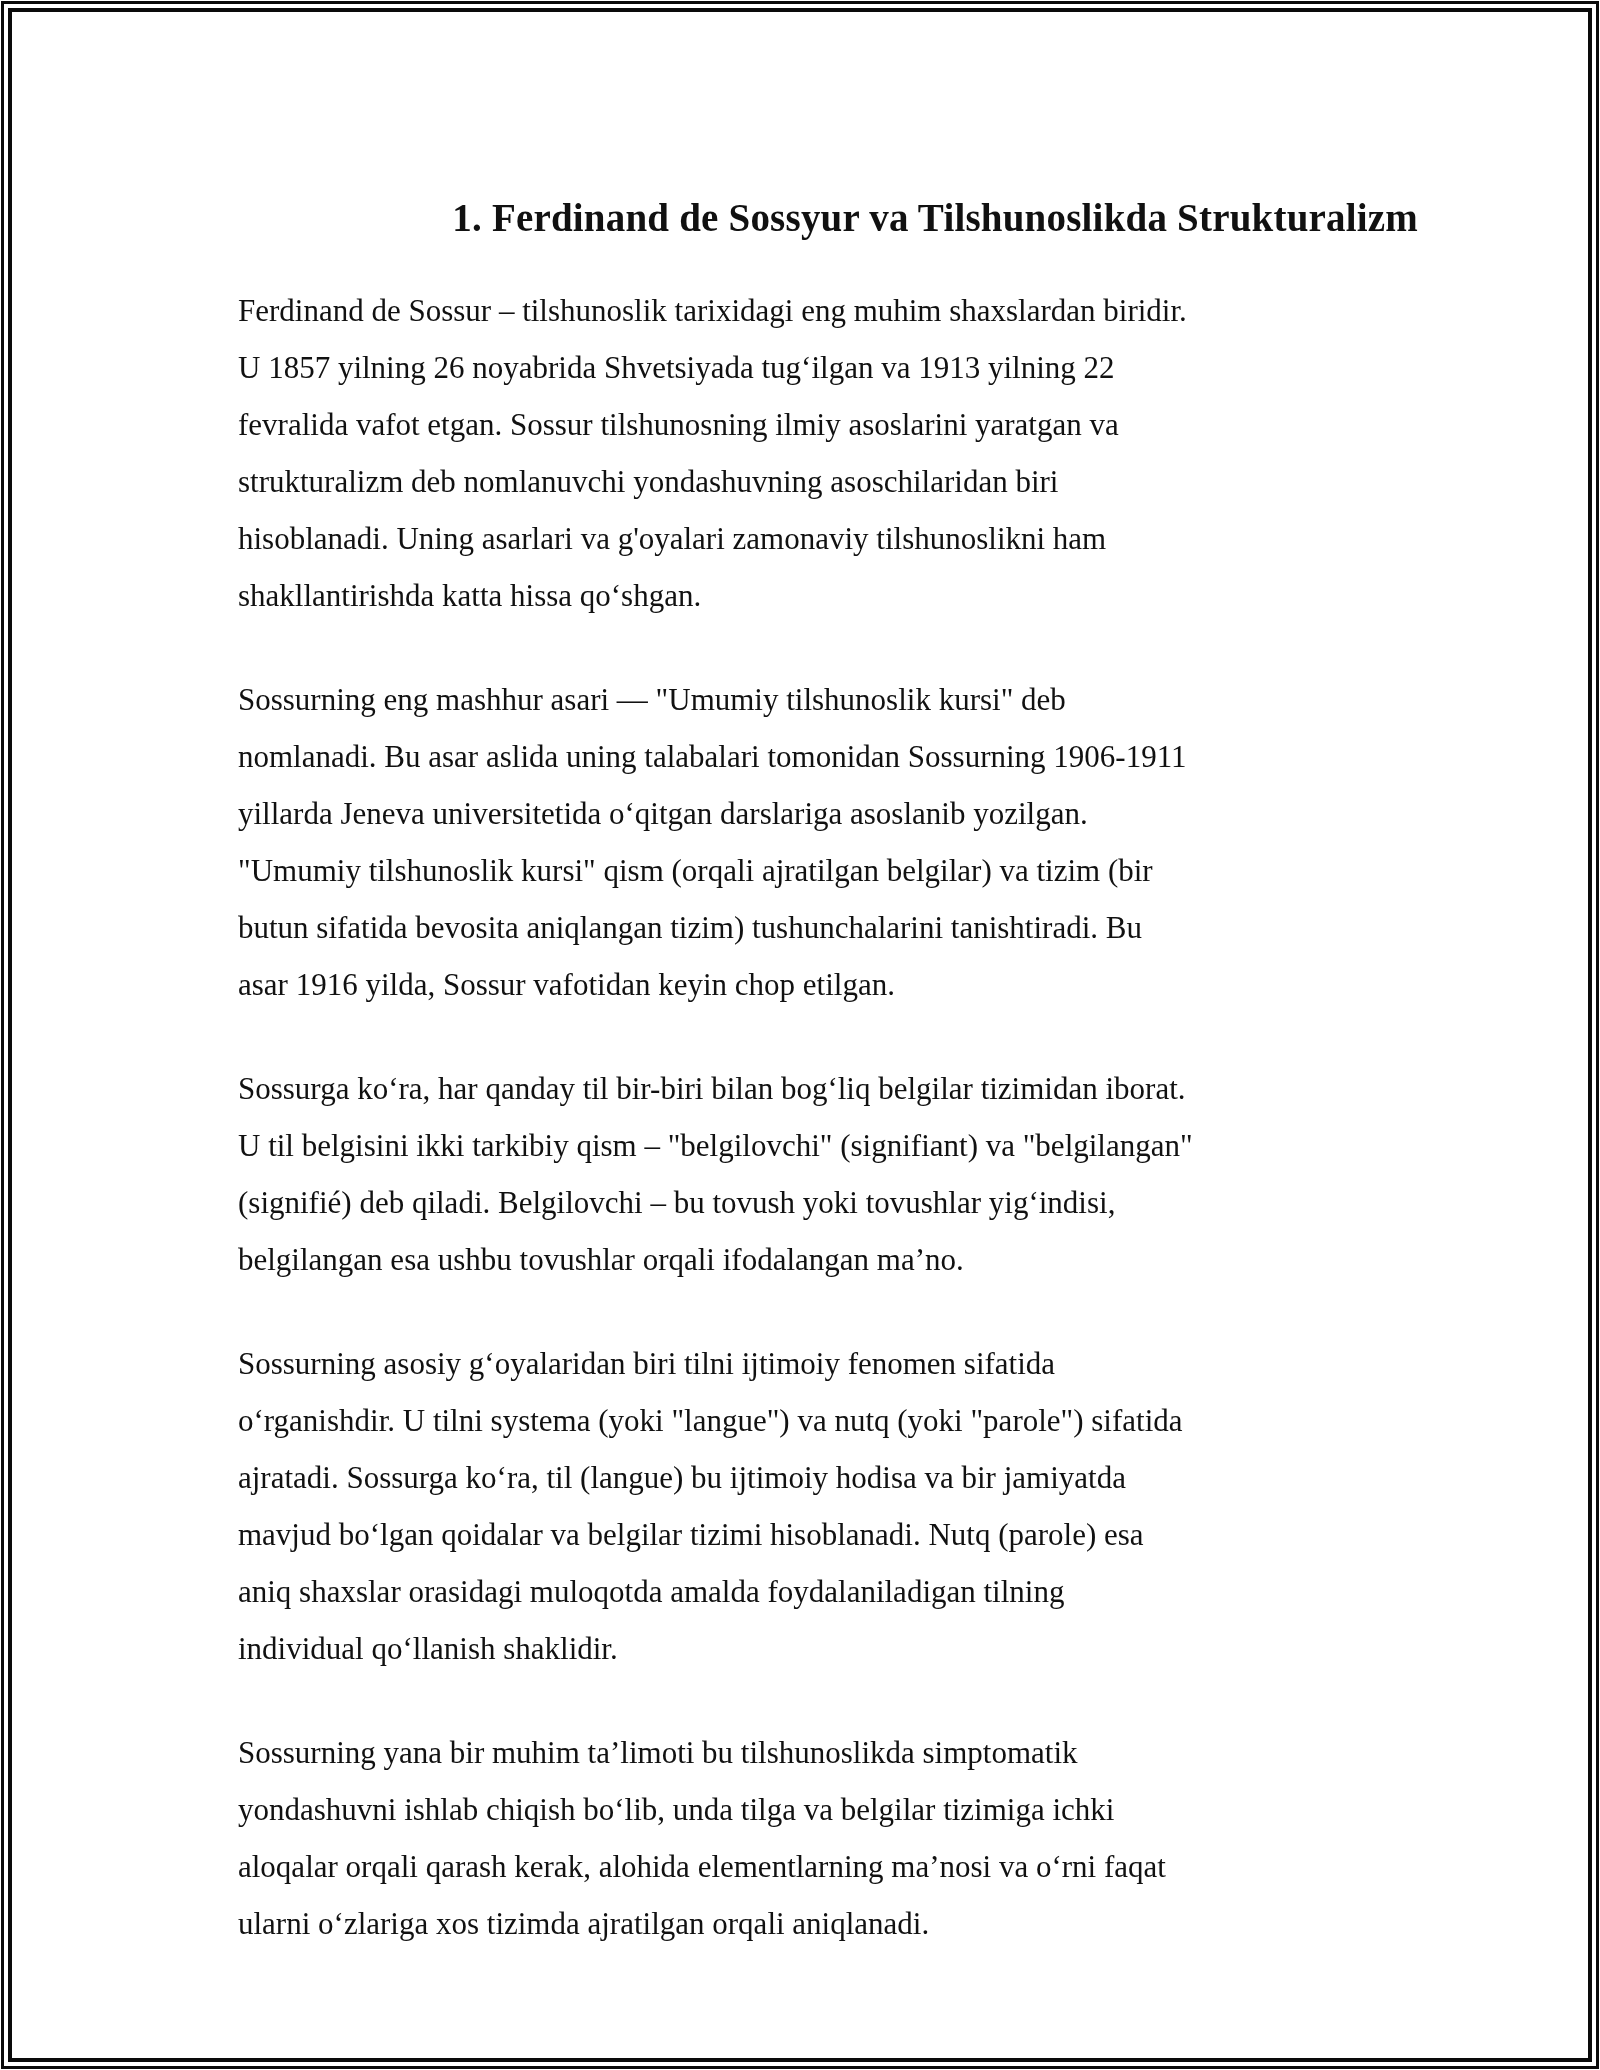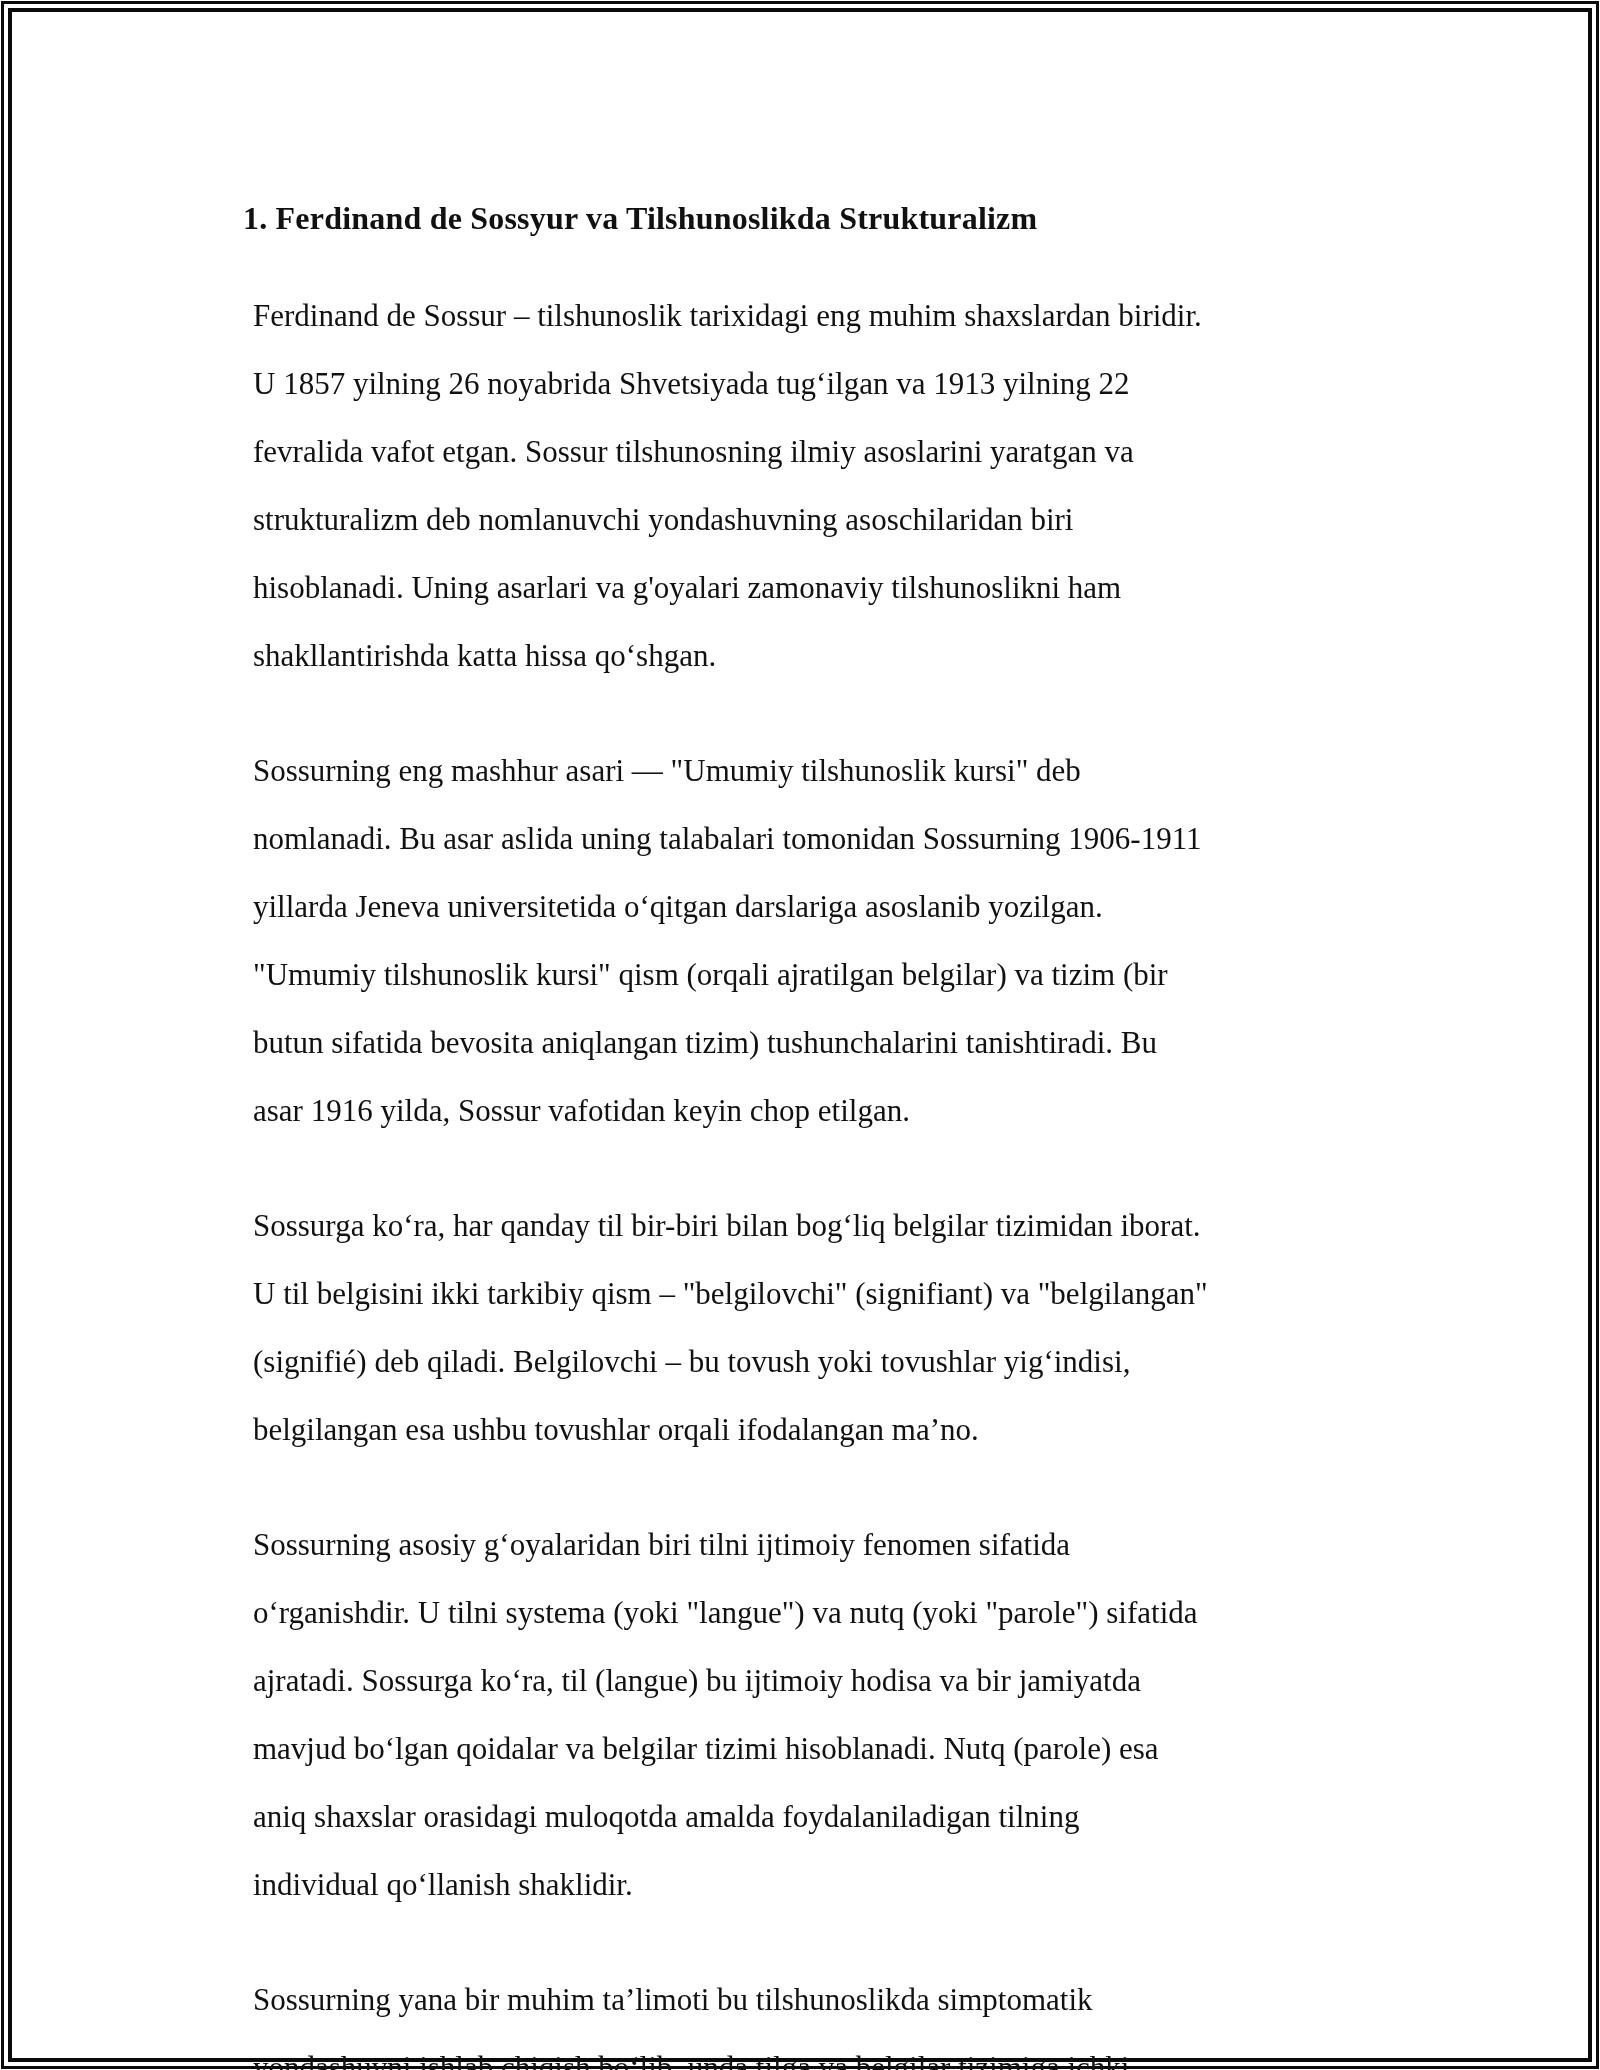--- a/index.html
+++ b/index.html
@@ -24,31 +24,32 @@
     border: 4px solid #0a0a0a;
     pointer-events: none;
   }
   .content {
     position: absolute;
     left: 238px;
     top: 196px;
     width: 1180px;
   }
   .doc-title {
-    font-size: 32px;
+    font-size: 39px;
     font-weight: bold;
     line-height: 44px;
     margin: 0 0 42px 5px;
     white-space: pre;
     letter-spacing: 0.2px;
+    text-align: right;
   }
   .doc-paragraph {
     font-size: 31px;
-    line-height: 68px;
-    margin: 0 0 47px 15px;
+    line-height: 57px;
+    margin: 0 0 47px 0;
     white-space: pre;
   }
 </style>
 </head>
 <body>
 
 <div class="page">
   <div class="frame-outer"></div>
   <div class="frame-inner"></div>
   <div class="content">

